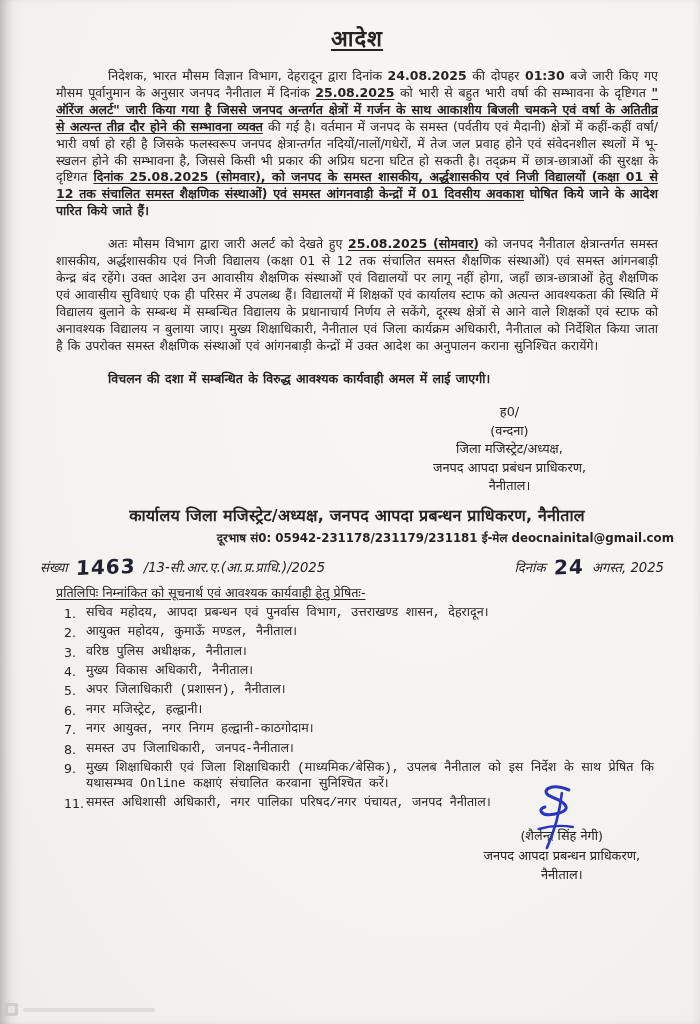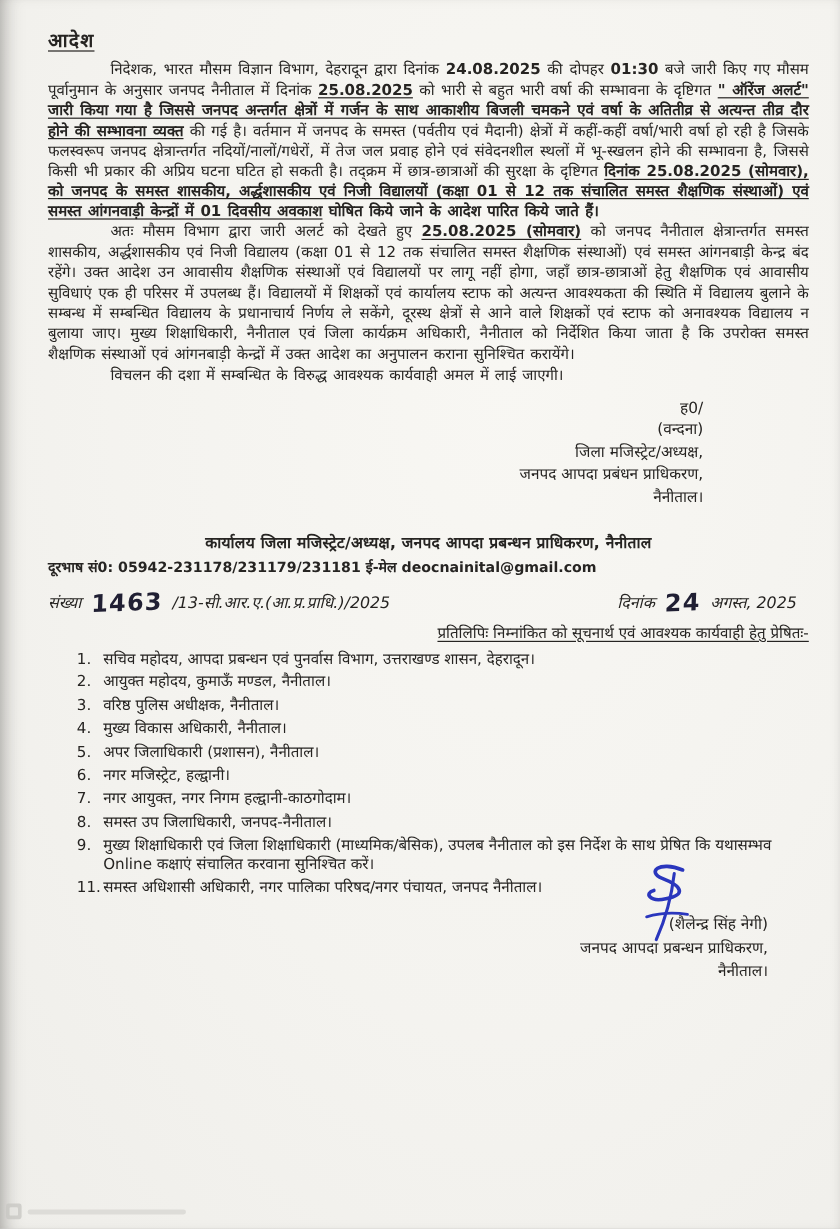--- a/index.html
+++ b/index.html
@@ -9,83 +9,82 @@
     margin:0 auto;
     background:
       radial-gradient(ellipse at 60% 30%, #f8f7f3 0%, #f4f3ef 55%, #efeeea 100%);
     font-family:"DejaVu Sans", sans-serif;
     color:#262422;
     overflow:hidden;
     box-shadow:inset 14px 0 18px -14px rgba(60,58,55,.55), inset -6px 0 10px -8px rgba(90,88,85,.25);
   }
   .content{padding:20px 26px 0 40px;}
   .title{
-    text-align:left;
-    font-size:16px;font-weight:bold;
+    text-align:center;
+    font-size:22px;font-weight:bold;
     text-decoration:underline;
     text-underline-offset:3px;
     letter-spacing:1px;
     margin:2px 0 6px 0;
   }
   .para{
     font-size:12.5px;
     line-height:16.9px;
     text-align:justify;
     text-indent:52px;
     word-spacing:1px;
-    margin:0;
-  }
-  .para.bold-line{font-weight:normal;margin-top:1px;}
+    margin:16px;
+  }
+  .para.bold-line{font-weight:bold;margin-top:1px;}
   .b{font-weight:bold;}
   .u{text-decoration:underline;text-underline-offset:2px;}
   .sign-block{
     width:fit-content;
-    text-align:right;
+    text-align:center;
     font-size:12.8px;
     line-height:18.5px;
   }
   .sign-top{margin:10px 88px 0 auto;}
   .office-line{
-    text-align:center;font-weight:bold;font-size:13px;
-    margin-top:19px;letter-spacing:.2px;
+    text-align:center;font-weight:bold;font-size:16px;
+    margin-top:8px;letter-spacing:.2px;
   }
   .phone-line{
-    text-align:left;font-weight:bold;font-size:11.8px;margin-top:3px;
+    text-align:right;font-weight:bold;font-size:11.8px;margin-top:3px;
   }
   .ref-row{
     display:flex;justify-content:space-between;align-items:baseline;
     font-style:italic;font-size:13.2px;
     margin:8px 10px 0 0;
   }
   .hand{
     font-style:normal;font-weight:bold;font-size:20px;
     color:#201f33;
     display:inline-block;
     transform:rotate(-2deg) skewX(-4deg);
     letter-spacing:1px;
     padding:0 4px;
     position:relative;top:2px;
   }
   .copy-heading{
     font-size:12.6px;
     margin:7px 0 5px 16px;
     text-decoration:underline;
     text-underline-offset:2px;
-    text-align:right;
   }
   .copy-list{margin-left:24px;}
   .copy-item{
     display:flex;
     font-size:12.6px;
     line-height:15.8px;
     margin-bottom:3.6px;
     max-width:618px;
   }
   .copy-item .no{width:22px;flex:0 0 22px;text-align:left;}
-  .copy-item .txt{flex:1;}
+  .copy-item .txt{flex:1;font-family:Liberation Mono, monospace;}
   .sign-bottom{position:relative;margin:14px 34px 0 auto;line-height:19.5px;}
   .signature-svg{
     position:absolute;top:-46px;left:50%;
     transform:translateX(-58%);
     pointer-events:none;
   }
   .watermark{
     position:absolute;left:5px;bottom:8px;
     display:flex;align-items:center;gap:5px;
     opacity:.75;

